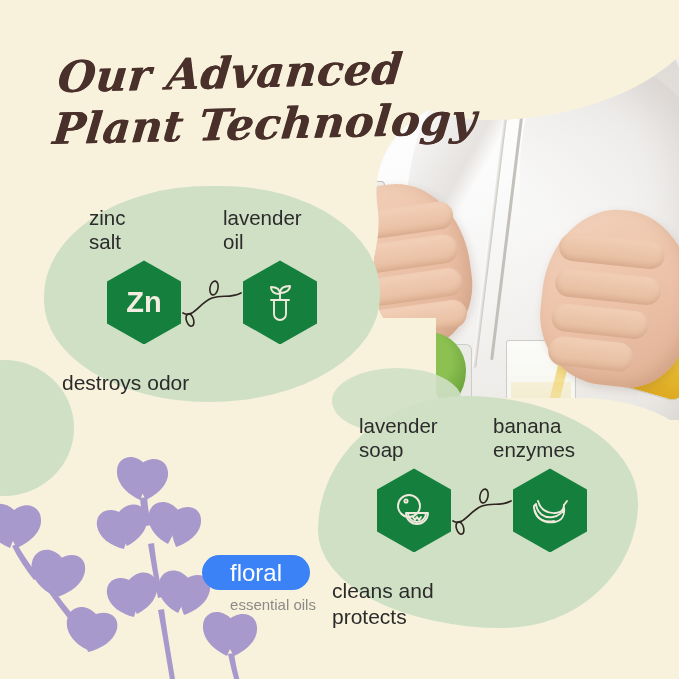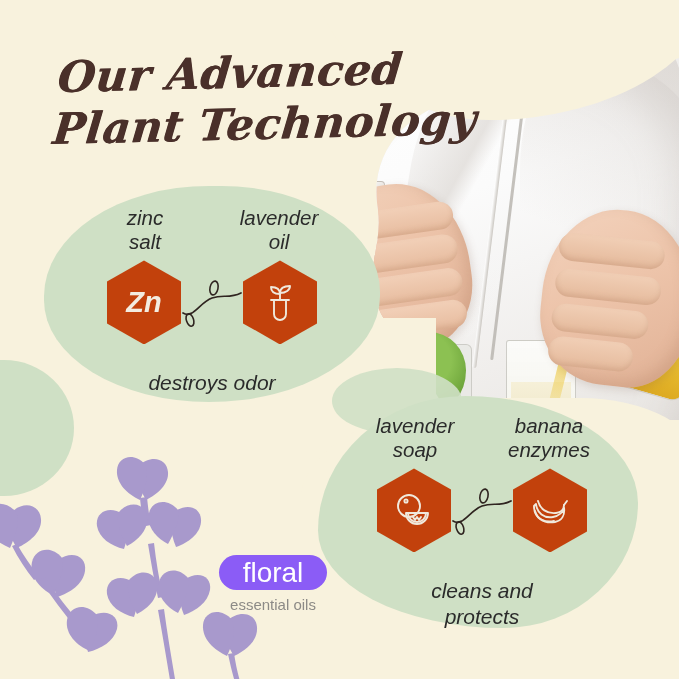--- a/index.html
+++ b/index.html
@@ -255,21 +255,21 @@
     font-weight: 700;
     font-style: italic;
     line-height: 1.22;
     letter-spacing: 0.5px;
     transform: skewX(-7deg) rotate(-1.4deg);
     text-shadow: 0.5px 0 0 #4a302a;
   }
   .title-line { display: block; white-space: nowrap; }
 
   
-  .blob-content { position: absolute; text-align: center; color: #2a2a2a; font-style: italic; }
+  .blob-content { position: absolute; text-align: left; color: #2a2a2a; }
   .ingredient-row {
     display: flex;
     justify-content: center;
     gap: 22px;
   }
   .ingredient-label {
     font-size: 20.5px;
     line-height: 1.18;
     color: #2b2b2b;
     width: 112px;
@@ -277,21 +277,21 @@
   .hex-row {
     display: flex;
     align-items: center;
     justify-content: center;
     margin-top: 6px;
   }
   .hex {
     position: relative;
     width: 74px;
     height: 84px;
-    background: #c2410c;
+    background: #15803d;
     clip-path: polygon(50% 0%, 100% 25%, 100% 75%, 50% 100%, 0% 75%, 0% 25%);
     display: flex;
     align-items: center;
     justify-content: center;
   }
   .hex-zn {
     color: #f3ece0;
     font-size: 29px;
     font-weight: 700;
     font-family: "Liberation Sans", sans-serif;
@@ -310,26 +310,26 @@
   
   .sprigs {
     position: absolute;
     left: -12px; top: 452px;
     width: 330px; height: 240px;
   }
 
   
   .pill {
     position: absolute;
-    left: 219px; top: 555px;
+    left: 202px; top: 555px;
     width: 108px; height: 35px;
-    background: #8b5cf6;
+    background: #3b82f6;
     border-radius: 18px;
     color: #ffffff;
-    font-size: 28px;
+    font-size: 24px;
     display: flex;
     align-items: center;
     justify-content: center;
   }
   .pill-caption {
     position: absolute;
     left: 219px; top: 596px;
     width: 108px;
     text-align: center;
     color: #8c8a86;

